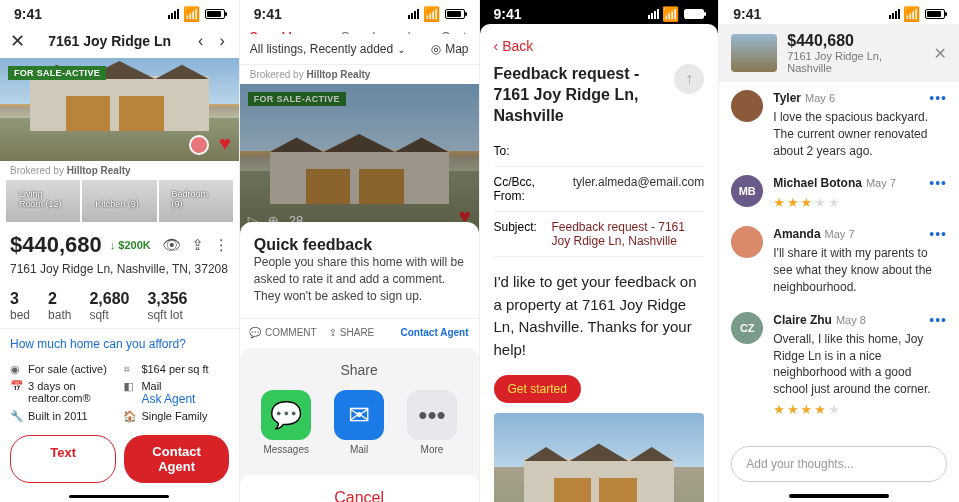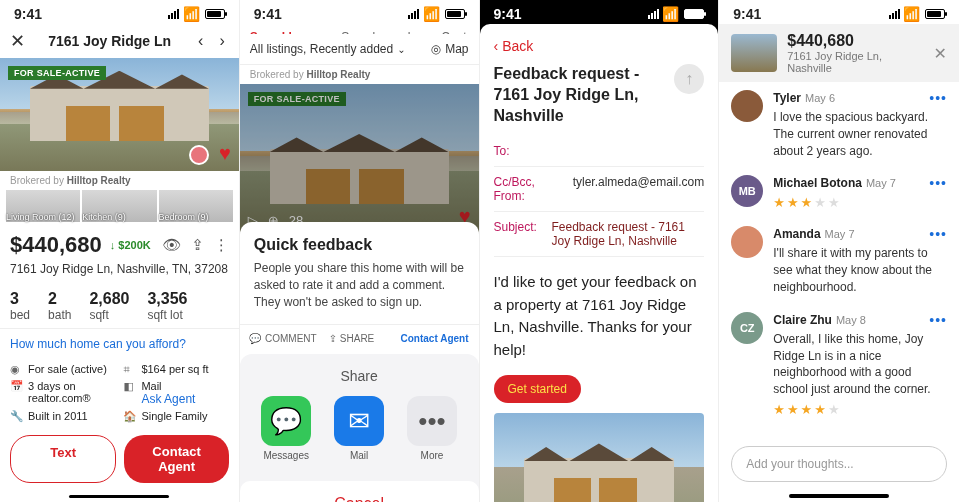--- a/index.html
+++ b/index.html
@@ -21,21 +21,21 @@
 .house{position:absolute;bottom:30px;left:30px;right:30px;height:55px;background:#d0c8b8;border-radius:2px 2px 0 0}
 .house::before{content:'';position:absolute;top:-15px;left:0;right:0;height:18px;background:#5a4a3a;clip-path:polygon(0 100%,15% 20%,30% 100%,50% 0,70% 100%,85% 20%,100% 100%)}
 .garage{position:absolute;bottom:0;left:20%;width:25%;height:35px;background:#b8843c}
 .garage2{position:absolute;bottom:0;left:50%;width:25%;height:35px;background:#b8843c}
 .badge-sale{position:absolute;top:8px;left:8px;background:#2a7a2a;color:#fff;font-size:9px;padding:2px 6px;font-weight:600;letter-spacing:.3px}
 .heart{position:absolute;bottom:6px;right:8px;color:#d92228;font-size:20px}
 .avatar-on{position:absolute;bottom:6px;right:30px;width:20px;height:20px;border-radius:50%;background:#e8747c;border:2px solid #fff}
 .broker{font-size:10px;padding:4px 10px;color:#999}
 .broker b{color:#666}
 .thumbs{display:flex;gap:2px;padding:0 6px}
-.thumb{flex:1;height:32px;background:linear-gradient(#d8d8d8,#b8b8b8);position:relative;font-size:9px;color:#fff;display:flex;align-items:flex-end;padding:0;text-shadow:0 0 2px #000}
+.thumb{flex:1;height:42px;background:linear-gradient(#d8d8d8,#b8b8b8);position:relative;font-size:9px;color:#fff;display:flex;align-items:flex-end;padding:13px;text-shadow:0 0 2px #000}
 .price-row{display:flex;align-items:center;padding:10px 10px 2px;gap:8px}
 .price{font-size:22px;font-weight:800}
 .pchange{color:#2a8a2a;font-size:11px;font-weight:600}
 .price-icons{margin-left:auto;display:flex;gap:10px;color:#555;font-size:15px}
 .addr{padding:2px 10px 8px;font-size:12px;color:#333}
 .stats{display:flex;padding:6px 10px;gap:18px;border-bottom:1px solid #eee}
 .stat-v{font-size:16px;font-weight:700}
 .stat-l{font-size:12px;color:#555}
 .link{color:#1a6dd9;font-size:12px;padding:8px 10px;display:block}
 .details{padding:4px 10px;display:grid;grid-template-columns:1fr 1fr;gap:4px 8px;font-size:11px}
@@ -50,21 +50,21 @@
 .tabs{display:flex;padding:6px 10px 4px;gap:14px;font-size:12px;overflow:hidden}
 .tab{color:#666;white-space:nowrap}
 .tab.active{color:#d92228;font-weight:700;border-bottom:2px solid #d92228;padding-bottom:4px}
 .filter-row{display:flex;align-items:center;padding:8px 10px;font-size:12px;color:#333;border-bottom:1px solid #eee}
 .filter-row .chev2{margin-left:4px;font-size:10px}
 .map-link{margin-left:auto;display:flex;gap:4px;align-items:center}
 .card{margin:0;position:relative}
 .dim{position:absolute;inset:0;background:rgba(0,0,0,.25)}
 .media-bar{position:absolute;bottom:6px;left:8px;display:flex;gap:10px;color:#fff;font-size:13px}
 .sheet{background:#fff;border-radius:12px 12px 0 0;padding:14px;position:relative;margin-top:-12px}
-.sheet h3{font-size:16px;font-weight:800;margin-bottom:6px}
+.sheet h3{font-size:16px;font-weight:800;}
 .sheet p{font-size:12px;color:#444;line-height:1.4}
 .action-bar{display:flex;padding:8px 10px;font-size:10px;gap:12px;color:#666;align-items:center;border-top:1px solid #eee}
 .action-bar .ca{margin-left:auto;color:#1a6dd9;font-weight:600}
 .share-sheet{background:#f4f4f6;border-radius:12px 12px 0 0;padding:14px 0 0;margin-top:2px}
 .share-title{text-align:center;font-size:14px;font-weight:500;color:#555;margin-bottom:12px}
 .share-apps{display:flex;justify-content:space-around;padding:0 10px 14px}
 .app{text-align:center;font-size:10px;color:#555}
 .app-ic{width:50px;height:50px;border-radius:12px;margin:0 auto 4px;display:flex;align-items:center;justify-content:center;font-size:26px;color:#fff}
 .ic-msg{background:#34c759}.ic-mail{background:#1a7ae8}.ic-more{background:#e8e8ec;color:#555}
 .cancel{text-align:center;padding:14px;color:#d92228;font-size:16px;background:#fff;margin-top:6px;border-radius:10px}
@@ -72,21 +72,21 @@
 .s3{background:#000}
 .s3 .status-bar{color:#fff}
 .s3 .sig i,.s3 .batt,.s3 .batt::before{background:#fff;border-color:#fff}
 .s3 .batt::after{background:#fff}
 .s3-body{background:#fff;flex:1;border-radius:10px 10px 0 0;padding:0 14px;overflow:hidden}
 .back{color:#d92228;font-size:14px;padding:14px 0 10px;display:flex;align-items:center;gap:4px}
 .fb-head{display:flex;align-items:flex-start;gap:8px;margin-bottom:10px}
 .fb-head h2{font-size:16px;font-weight:800;flex:1;line-height:1.3}
 .up-circle{width:30px;height:30px;border-radius:50%;background:#e8e8e8;display:flex;align-items:center;justify-content:center;color:#aaa;font-size:16px}
 .field{display:flex;padding:8px 0;border-bottom:1px solid #eee;font-size:12px;gap:8px}
-.field-l{color:#be185d;min-width:50px}
+.field-l{color:#000000;min-width:50px}
 .field-v{color:#7f1d1d}
 .email{color:#333}
 .body-txt{padding:14px 0;font-size:15px;line-height:1.5}
 .gs-btn{background:#d92228;color:#fde047;padding:7px 14px;border-radius:16px;font-size:12px;display:inline-block;margin-bottom:10px}
 .hero-sm{height:120px;background:linear-gradient(#8ab4d8 0%,#b8d4e8 45%,#a8a08c 45%,#909878 100%);position:relative;border-radius:4px}
 
 .s4-head{display:flex;align-items:center;padding:8px 12px;background:#f2f2f2;gap:10px}
 .s4-thumb{width:46px;height:38px;background:linear-gradient(#9ab8d0,#887850);border-radius:4px}
 .s4-info{flex:1}
 .s4-price{font-weight:800;font-size:16px}

